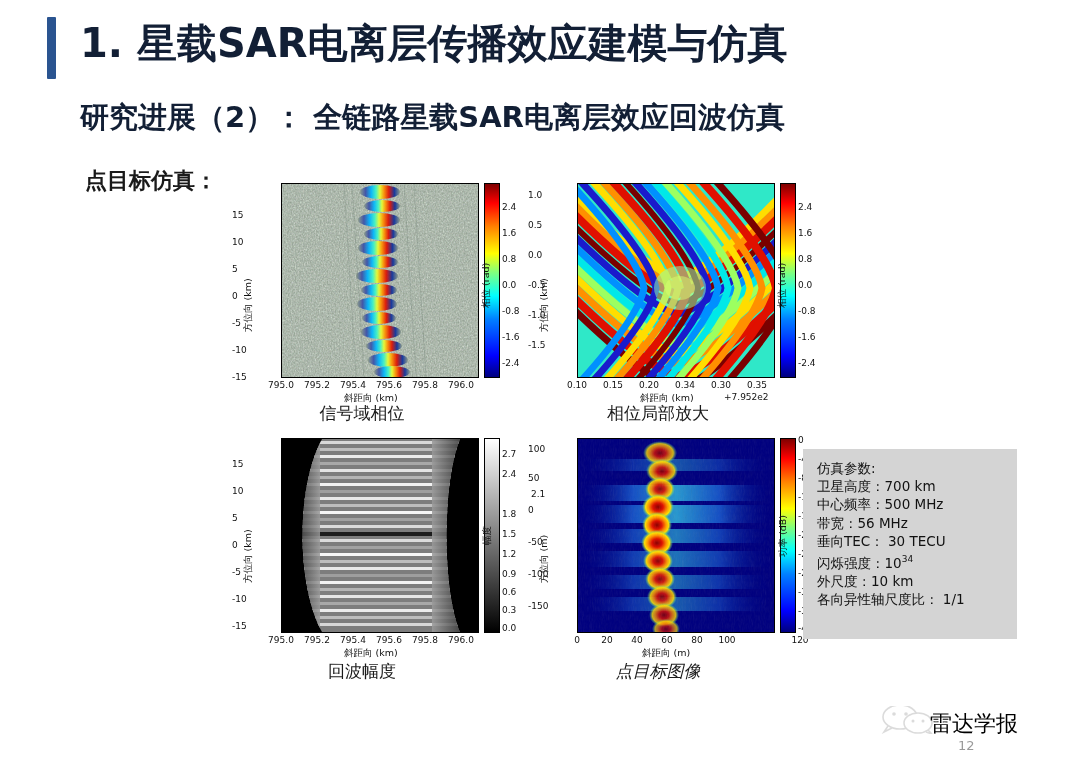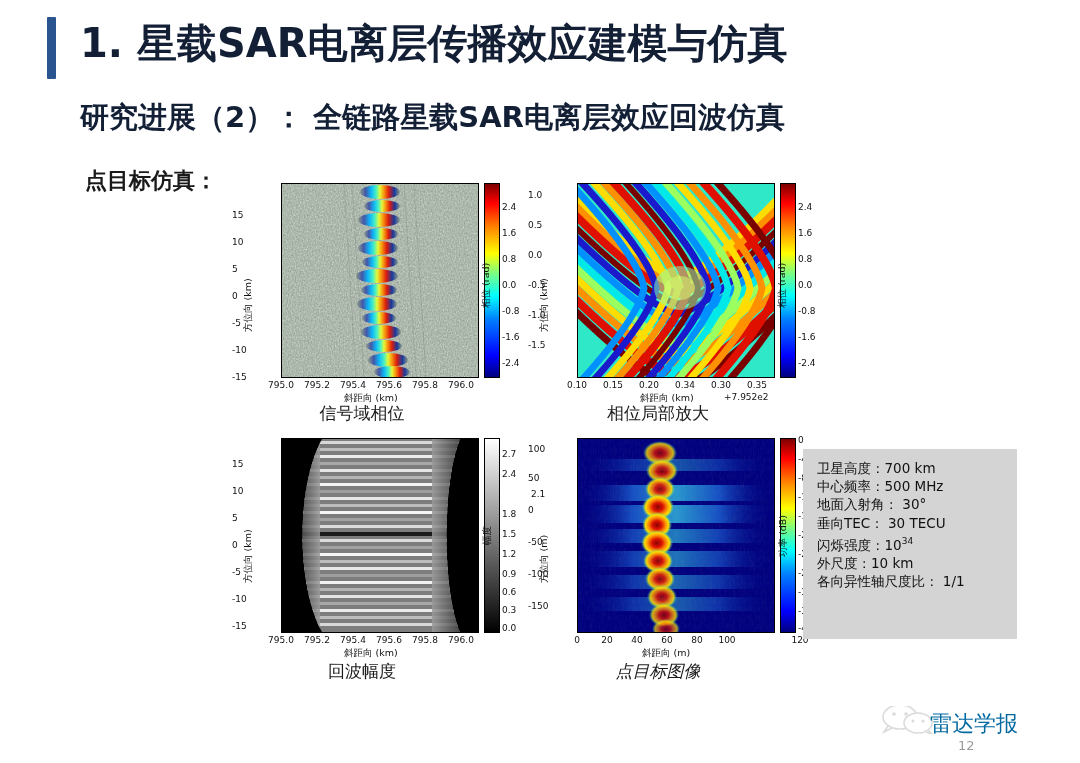--- a/index.html
+++ b/index.html
@@ -85,21 +85,21 @@
   }
   .param-line{
     font-size:13.5px;color:#111;line-height:18.2px;white-space:nowrap;
     font-family:"DejaVu Sans","Liberation Sans",sans-serif;
   }
   .sup{font-size:9px;vertical-align:super;}
 
   
   #footer-logo{position:absolute;left:880px;top:706px;width:140px;height:30px;opacity:.35;}
   #footer-brand{
-    position:absolute;left:930px;top:709px;font-size:22px;color:#0369a1;
+    position:absolute;left:930px;top:709px;font-size:22px;color:#000000;
     white-space:nowrap;font-family:"DejaVu Sans","Liberation Sans",sans-serif;
   }
   #page-number{
     position:absolute;left:958px;top:738px;font-size:13px;color:#9a9a9a;
     font-family:"DejaVu Sans","Liberation Sans",sans-serif;
   }
 </style>
 </head>
 <body>
 
@@ -469,23 +469,24 @@
   <div class="cbar-tick" style="left:270px;top:133px;">-28</div>
   <div class="cbar-tick" style="left:270px;top:152px;">-32</div>
   <div class="cbar-tick" style="left:270px;top:171px;">-36</div>
   <div class="cbar-tick" style="left:270px;top:188px;">-40</div>
   <div class="cbar-label" style="left:249px;top:122px;">功率 (dB)</div>
 
   <div class="fig-caption" style="left:0px;top:225px;width:260px;font-style:italic;">点目标图像</div>
 </div>
 
 <div id="param-panel">
+  <div class="param-line">仿真参数:</div>
   <div class="param-line">卫星高度：700 km</div>
   <div class="param-line">中心频率：500 MHz</div>
-  <div class="param-line">地面入射角： 30°</div>
+  <div class="param-line">带宽：56 MHz</div>
   <div class="param-line">垂向TEC： 30 TECU</div>
   <div class="param-line"><span>闪烁强度：10</span><span class="sup">34</span></div>
   <div class="param-line">外尺度：10 km</div>
   <div class="param-line">各向异性轴尺度比： 1/1</div>
 </div>
 
 <div id="footer-logo">
   <svg width="58" height="28" viewBox="0 0 58 28">
     <ellipse cx="20" cy="11" rx="17" ry="12" fill="none" stroke="#9a9a9a" stroke-width="1.6"></ellipse>
     <path d="M8,20 L4,26 L12,22" fill="none" stroke="#9a9a9a" stroke-width="1.6"></path>

